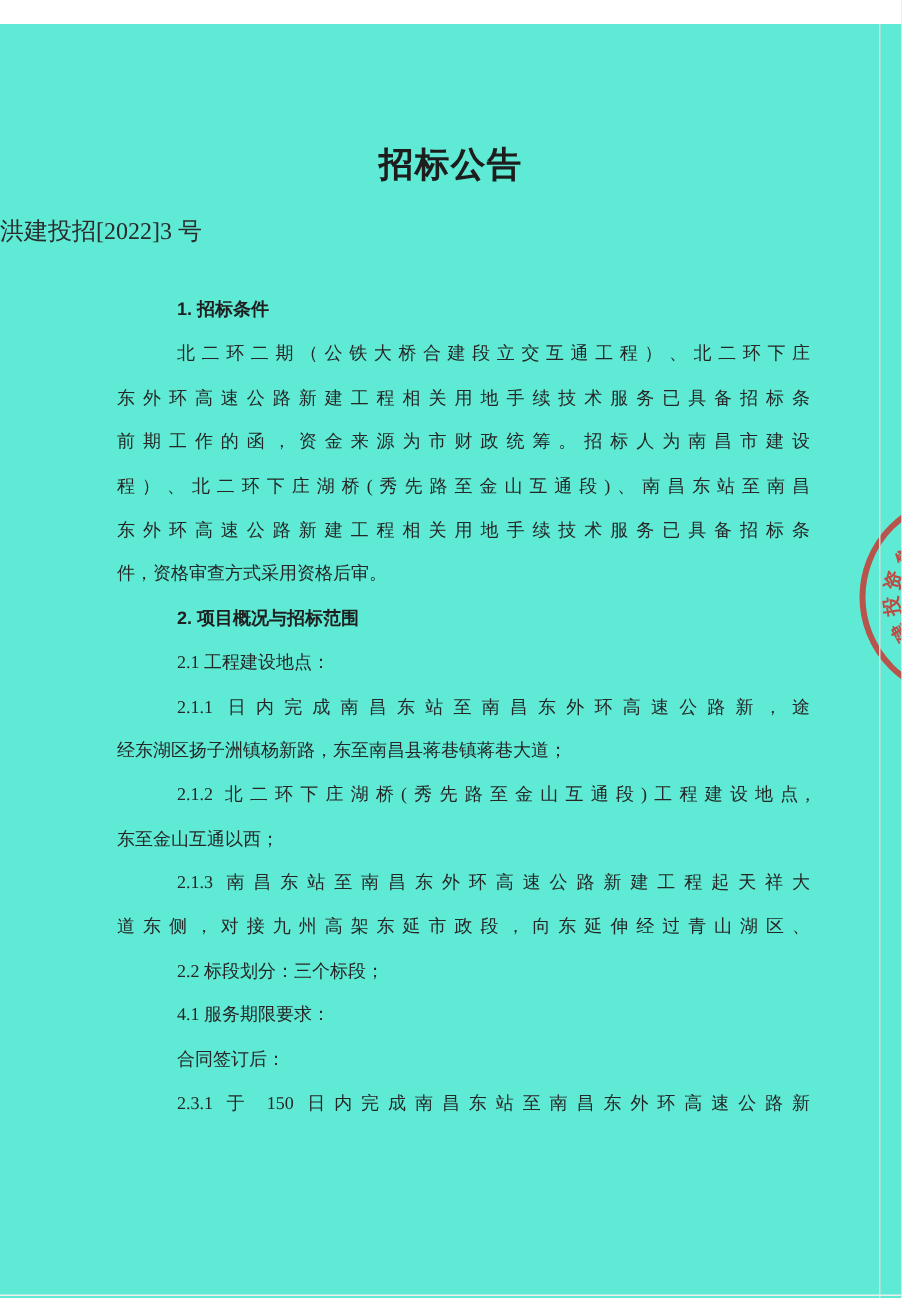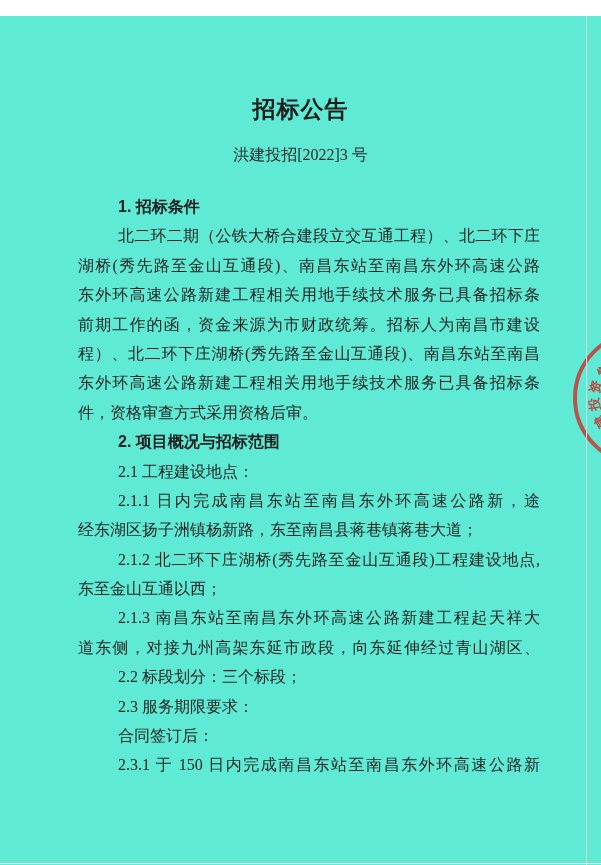--- a/index.html
+++ b/index.html
@@ -40,33 +40,32 @@
     text-align: center;
     font-family: "Liberation Sans", "DejaVu Sans", sans-serif;
     font-weight: 700;
     font-size: 23px;
     line-height: 26px;
     color: #1d1d1d;
     letter-spacing: 1px;
   }
   .doc-number {
     margin-top: 24px;
-    text-align: center;
     font-size: 16px;
     line-height: 18px;
     color: #2b2b2b;
   }
   
   .content {
     margin-top: 28px;
     padding: 0 61px 0 78px; 
   }
   .block { margin: 0; }
   .dl {
-    font-size: 16px;
+    font-size: 12px;
     line-height: 29.4px;
     text-align: justify;
     text-align-last: left;
     white-space: normal;
     overflow: hidden;
     max-height: 29.4px;
   }
   .dl.jl { text-align-last: justify; }
   .dl.fl { text-indent: 40px; }
   .heading .dl {
@@ -103,21 +102,20 @@
   <h1 class="title">招标公告</h1>
 
   <div class="doc-number">洪建投招[2022]3 号</div>
 
   <div class="content">
       <div class="block heading">
         <div class="dl fl">1.  招标条件</div>
       </div>
       <div class="block para">
         <div class="dl fl jl">北二环二期（公铁大桥合建段立交互通工程）、北二环下庄</div>
-        <div class="dl jl">湖桥(秀先路至金山互通段)、南昌东站至南昌东外环高速公路</div>
         <div class="dl jl">东外环高速公路新建工程相关用地手续技术服务已具备招标条</div>
         <div class="dl jl">前期工作的函，资金来源为市财政统筹。招标人为南昌市建设</div>
         <div class="dl jl">程）、北二环下庄湖桥(秀先路至金山互通段)、南昌东站至南昌</div>
         <div class="dl jl">东外环高速公路新建工程相关用地手续技术服务已具备招标条</div>
         <div class="dl">件，资格审查方式采用资格后审。</div>
       </div>
       <div class="block heading">
         <div class="dl fl">2.  项目概况与招标范围</div>
       </div>
       <div class="block para">
@@ -132,21 +130,21 @@
         <div class="dl">东至金山互通以西；</div>
       </div>
       <div class="block para">
         <div class="dl fl jl">2.1.3 南昌东站至南昌东外环高速公路新建工程起天祥大</div>
         <div class="dl jl">道东侧，对接九州高架东延市政段，向东延伸经过青山湖区、</div>
       </div>
       <div class="block para">
         <div class="dl fl">2.2 标段划分：三个标段；</div>
       </div>
       <div class="block para">
-        <div class="dl fl">2.3 服务期限要求：</div>
+        <div class="dl fl">4.1 服务期限要求：</div>
       </div>
       <div class="block para">
         <div class="dl fl">合同签订后：</div>
       </div>
       <div class="block para">
         <div class="dl fl jl">2.3.1 于 150 日内完成南昌东站至南昌东外环高速公路新</div>
       </div>
     </div>
 
   <div class="seal" style="border-color: rgba(203, 52, 46, 0.816);">

